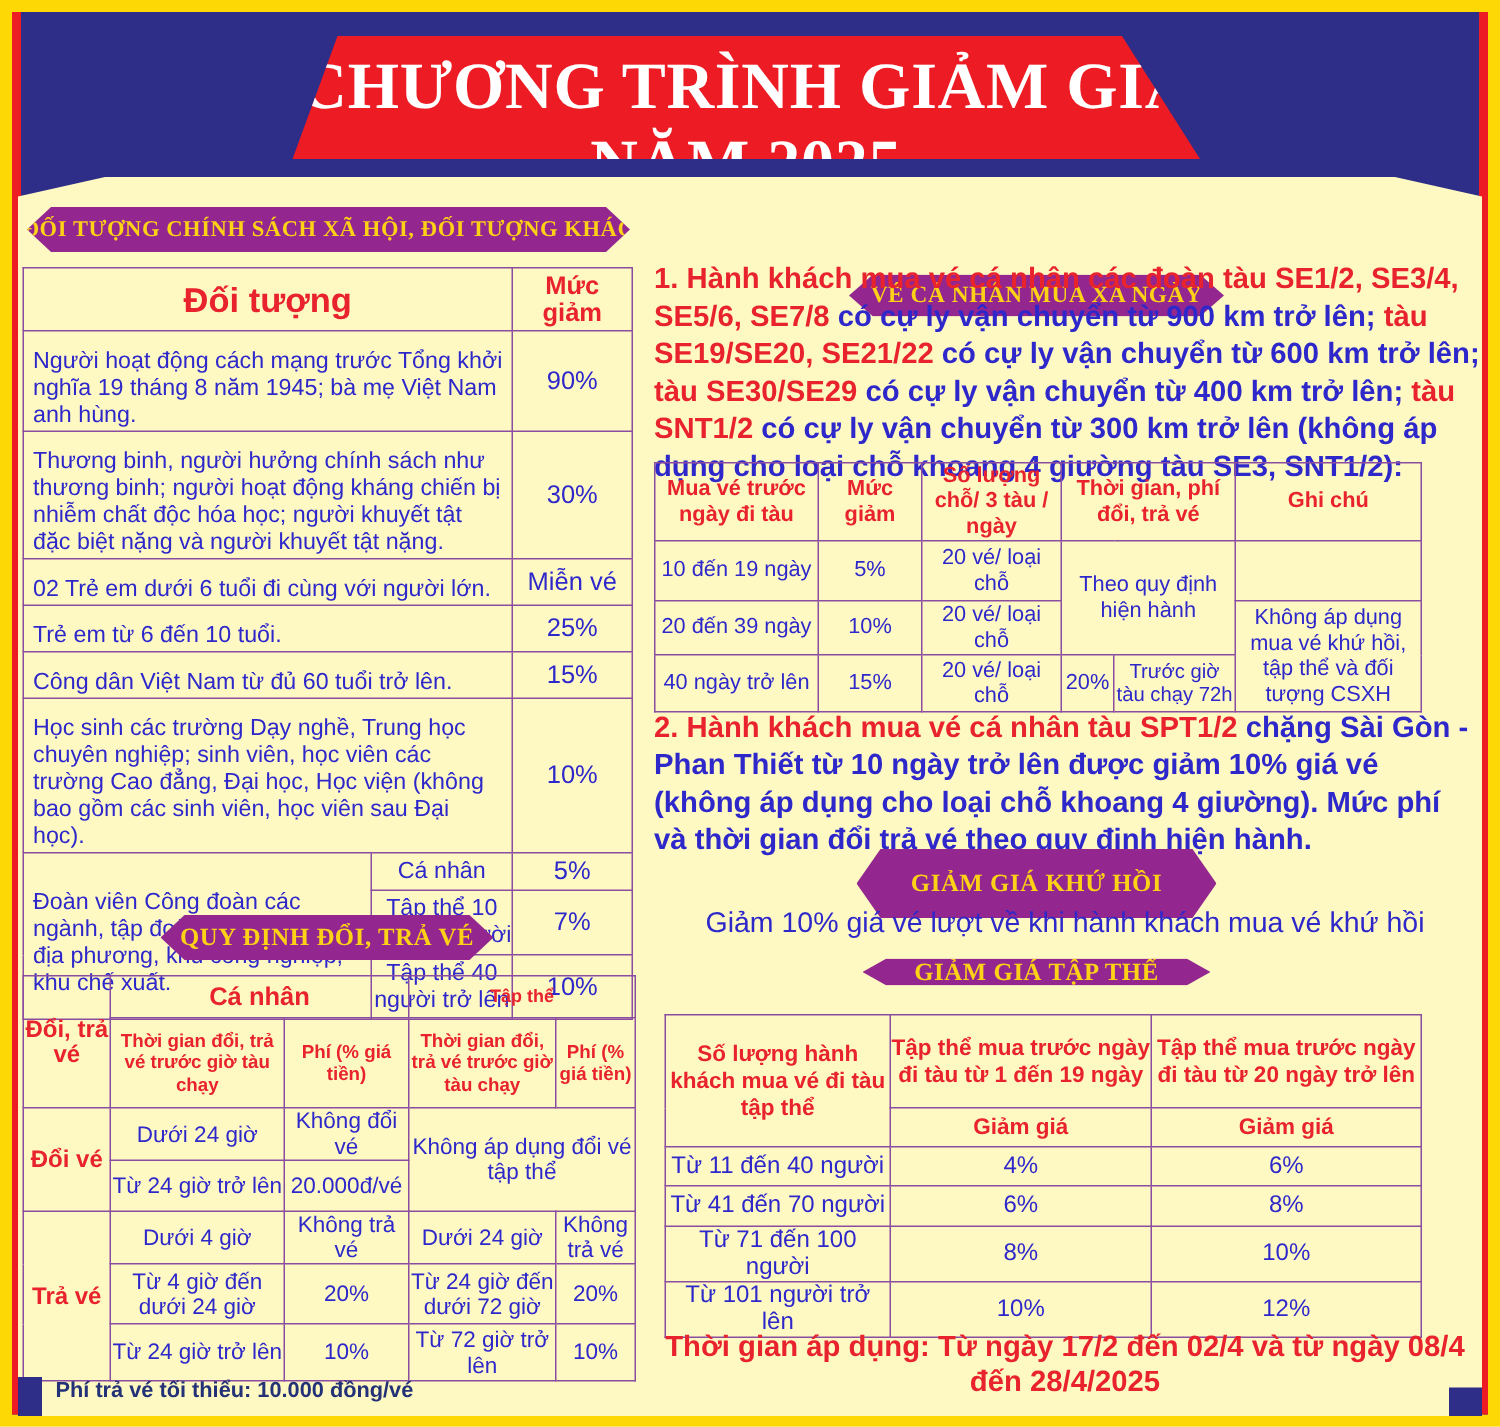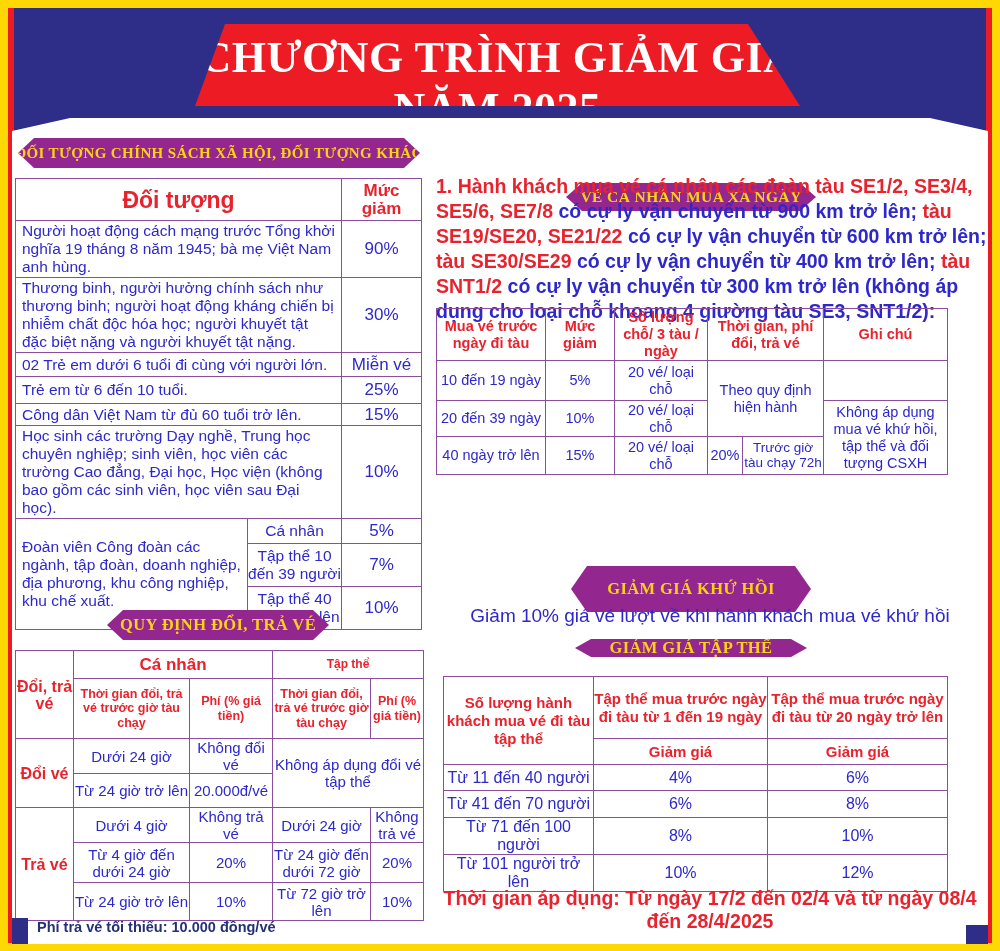--- a/index.html
+++ b/index.html
@@ -27,41 +27,41 @@
     margin-top:8px; color:#ffffff; font-weight:bold; font-size:44px;
     font-family:"Liberation Serif","DejaVu Serif",serif; letter-spacing:.5px;
   }
   .red-banner .subtitle{
     color:#fdd116; font-weight:bold; font-size:22px;
     font-family:"Liberation Serif","DejaVu Serif",serif;
   }
   
   .panel{
     position:absolute; left:12px; top:118px; width:976px; height:826px;
-    background:#ffffff;
+    background:#fef9c3;
     clip-path:polygon(58px 0, 918px 0, 976px 13px, 976px 826px, 0 826px, 0 13px);
     z-index:1;
   }
   .notch-l{position:absolute; left:0; bottom:0; width:16px; height:26px; background:var(--navy);}
   .notch-r{position:absolute; right:0; bottom:0; width:22px; height:19px; background:var(--navy);}
   
   .pbanner{
     position:absolute; background:var(--purple); color:#fdd116;
     font-family:"Liberation Serif","DejaVu Serif",serif; font-weight:bold;
     display:flex; align-items:center; justify-content:center; text-align:center;
     clip-path:polygon(16px 0, calc(100% - 16px) 0, 100% 50%, calc(100% - 16px) 100%, 16px 100%, 0 50%);
     letter-spacing:.4px; white-space:nowrap;
   }
   
   table{border-collapse:collapse; table-layout:fixed; position:absolute;}
   td,th{
     border:1.6px solid var(--border); color:var(--blue-text);
     text-align:center; vertical-align:middle; overflow:hidden; font-weight:normal;
   }
-  .lbl{text-align:left; padding:1px 4px 1px 6px;}
+  .lbl{text-align:left; padding:11px 4px 1px 6px;}
   .rh{color:var(--red-text); font-weight:bold;}
   .small{font-size:12.5px; line-height:14.5px;}
   
   #policy-table{left:3px; top:60px; width:406px; font-size:15.5px; line-height:18px;}
   #policy-table .val{font-size:17px;}
   
   #exchange-table{left:3px; top:532px; width:408px; font-size:15px; line-height:17px;}
   
   #adv-table{left:424px; top:190px; width:511px; font-size:14.5px; line-height:17px;}
   
@@ -245,20 +245,21 @@
     <tr style="height:38px">
       <td>40 ngày trở lên</td>
       <td>15%</td>
       <td>20 vé/ loại chỗ</td>
       <td>20%</td>
       <td class="small" style="font-size:13.5px">Trước giờ tàu chạy 72h</td>
     </tr>
   </tbody>
     </table>
 
+  <div class="para" style="top:355px;"><span class="red">2. Hành khách mua vé cá nhân tàu SPT1/2 </span><span class="blue">chặng Sài Gòn - Phan Thiết từ 10 ngày trở lên được giảm 10% giá vé (không áp dụng cho loại chỗ khoang 4 giường). Mức phí và thời gian đổi trả vé theo quy định hiện hành.</span></div>
 
   <div class="pbanner" style="left:559px; top:448px; width:240px; height:46px; font-size:16.5px;">GIẢM GIÁ KHỨ HỒI</div>
 
   <div class="center-blue" style="top:487px;">Giảm 10% giá vé lượt về khi hành khách mua vé khứ hồi</div>
 
   <div class="pbanner" style="left:563px; top:521px; width:232px; height:18px; font-size:16.5px;">GIẢM GIÁ TẬP THỂ</div>
 
   <table id="group-table">
     <colgroup>
         <col style="width:150px">

